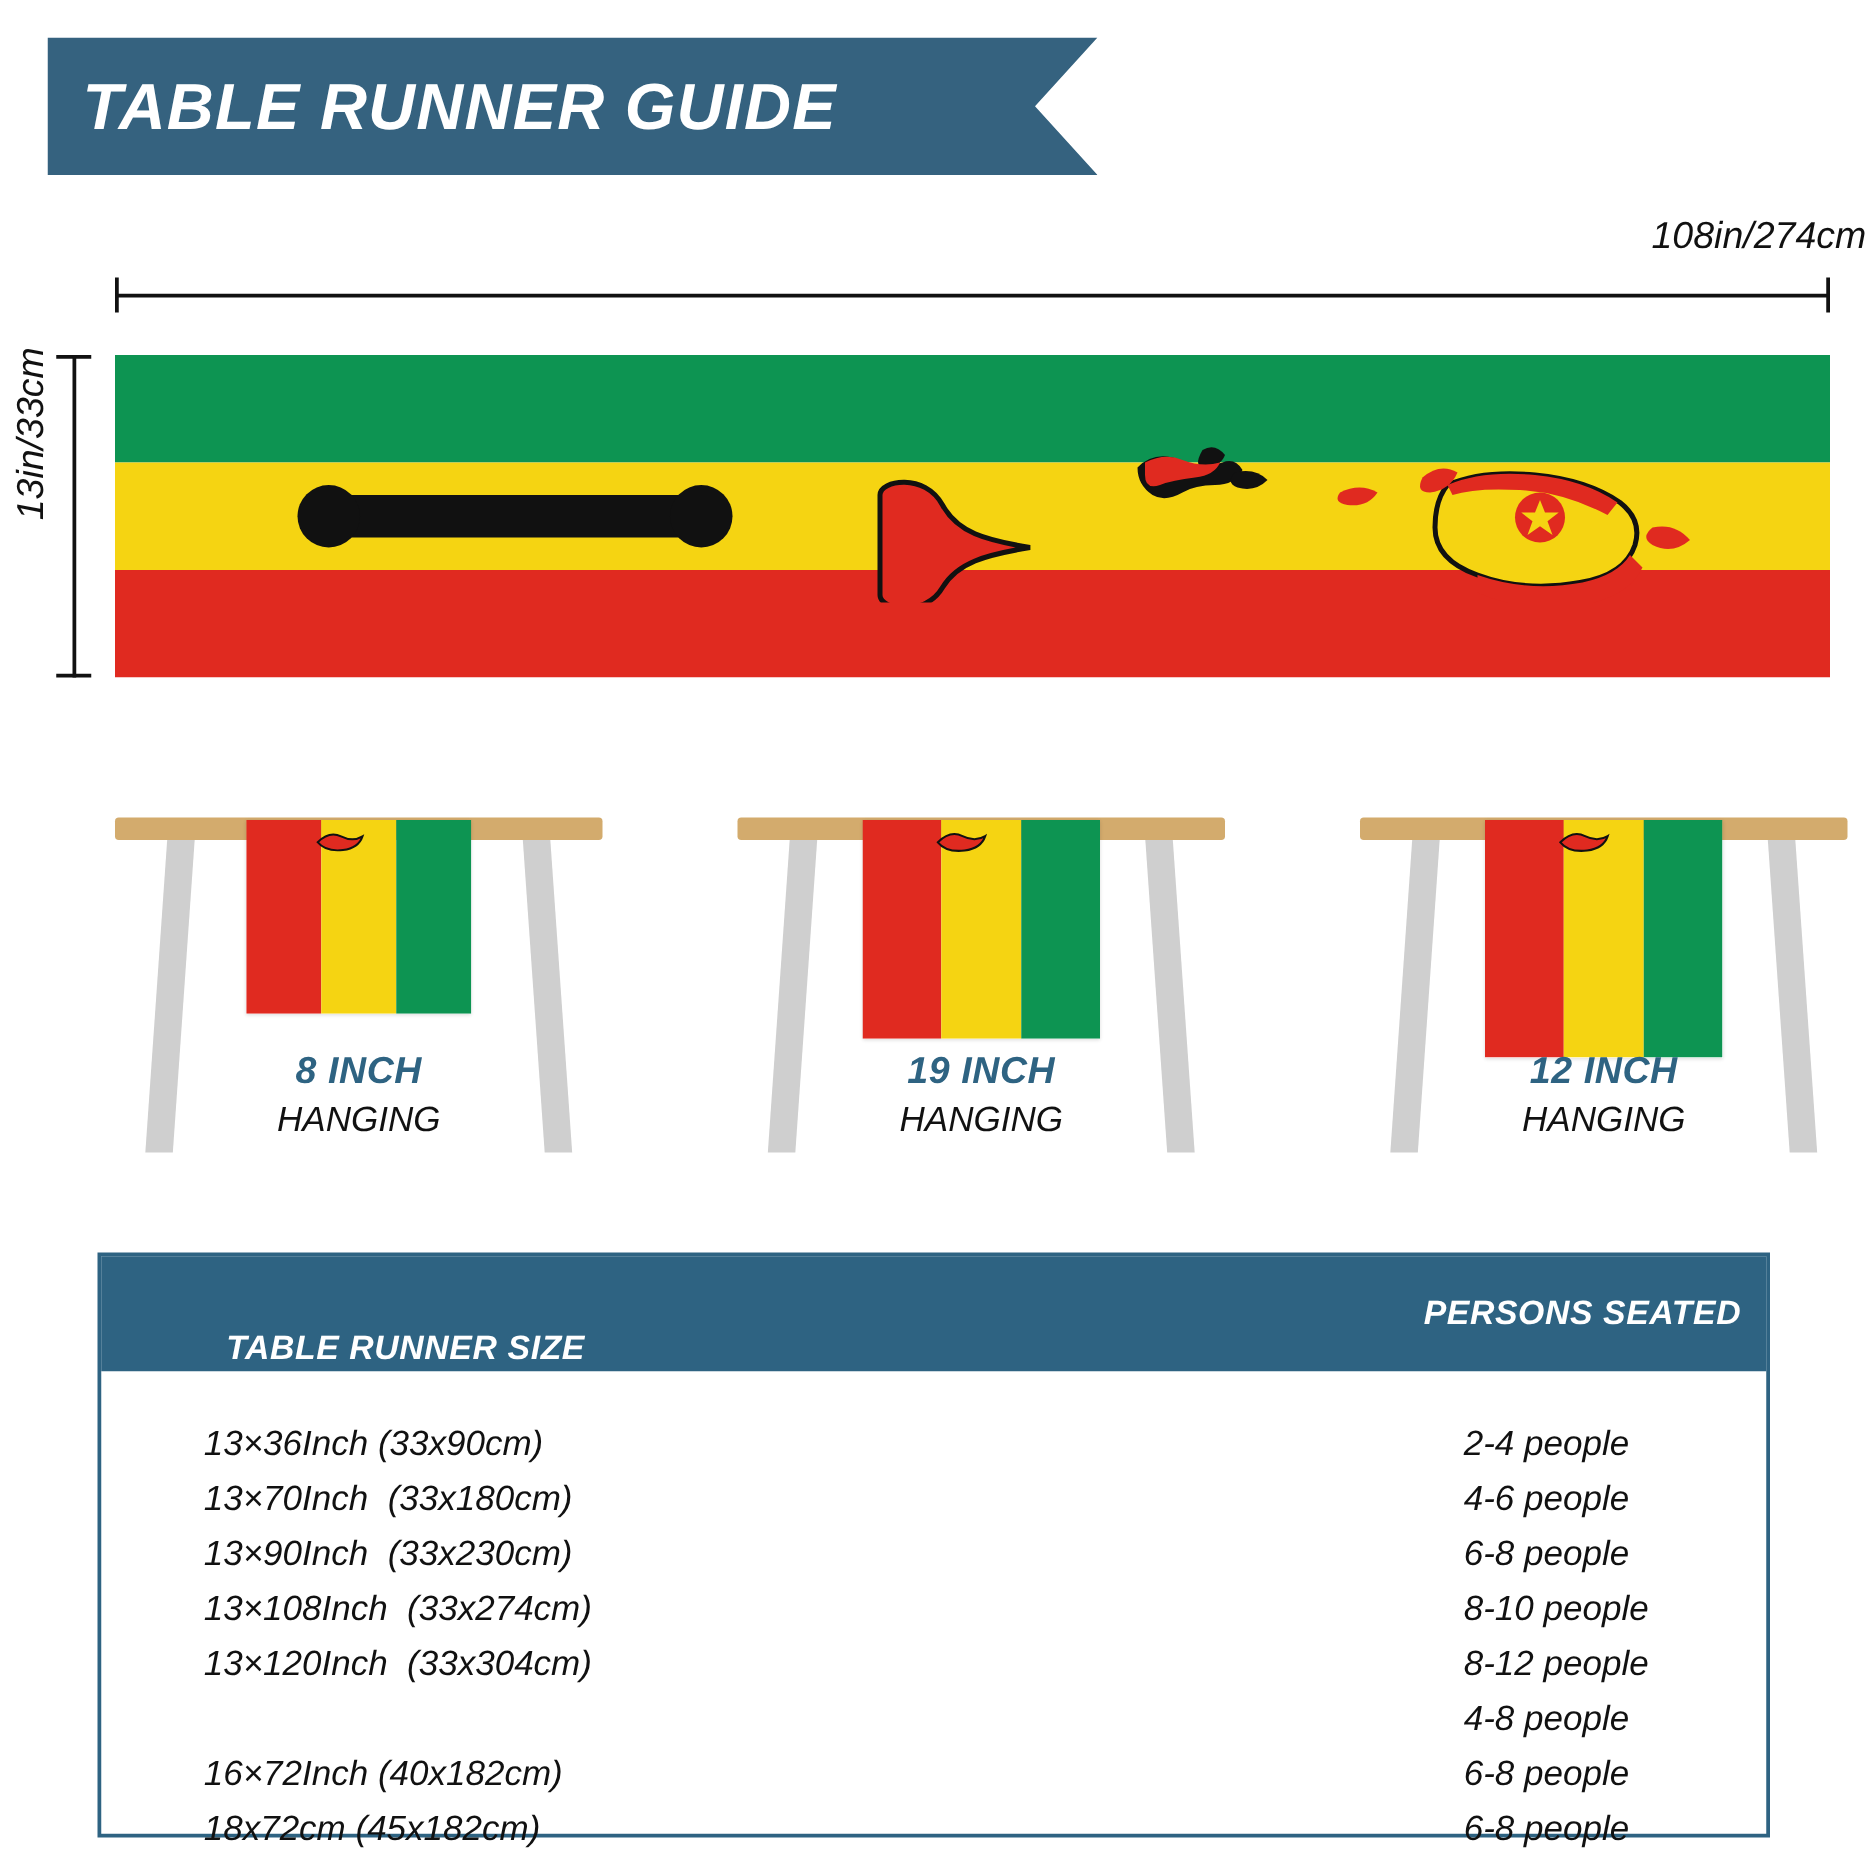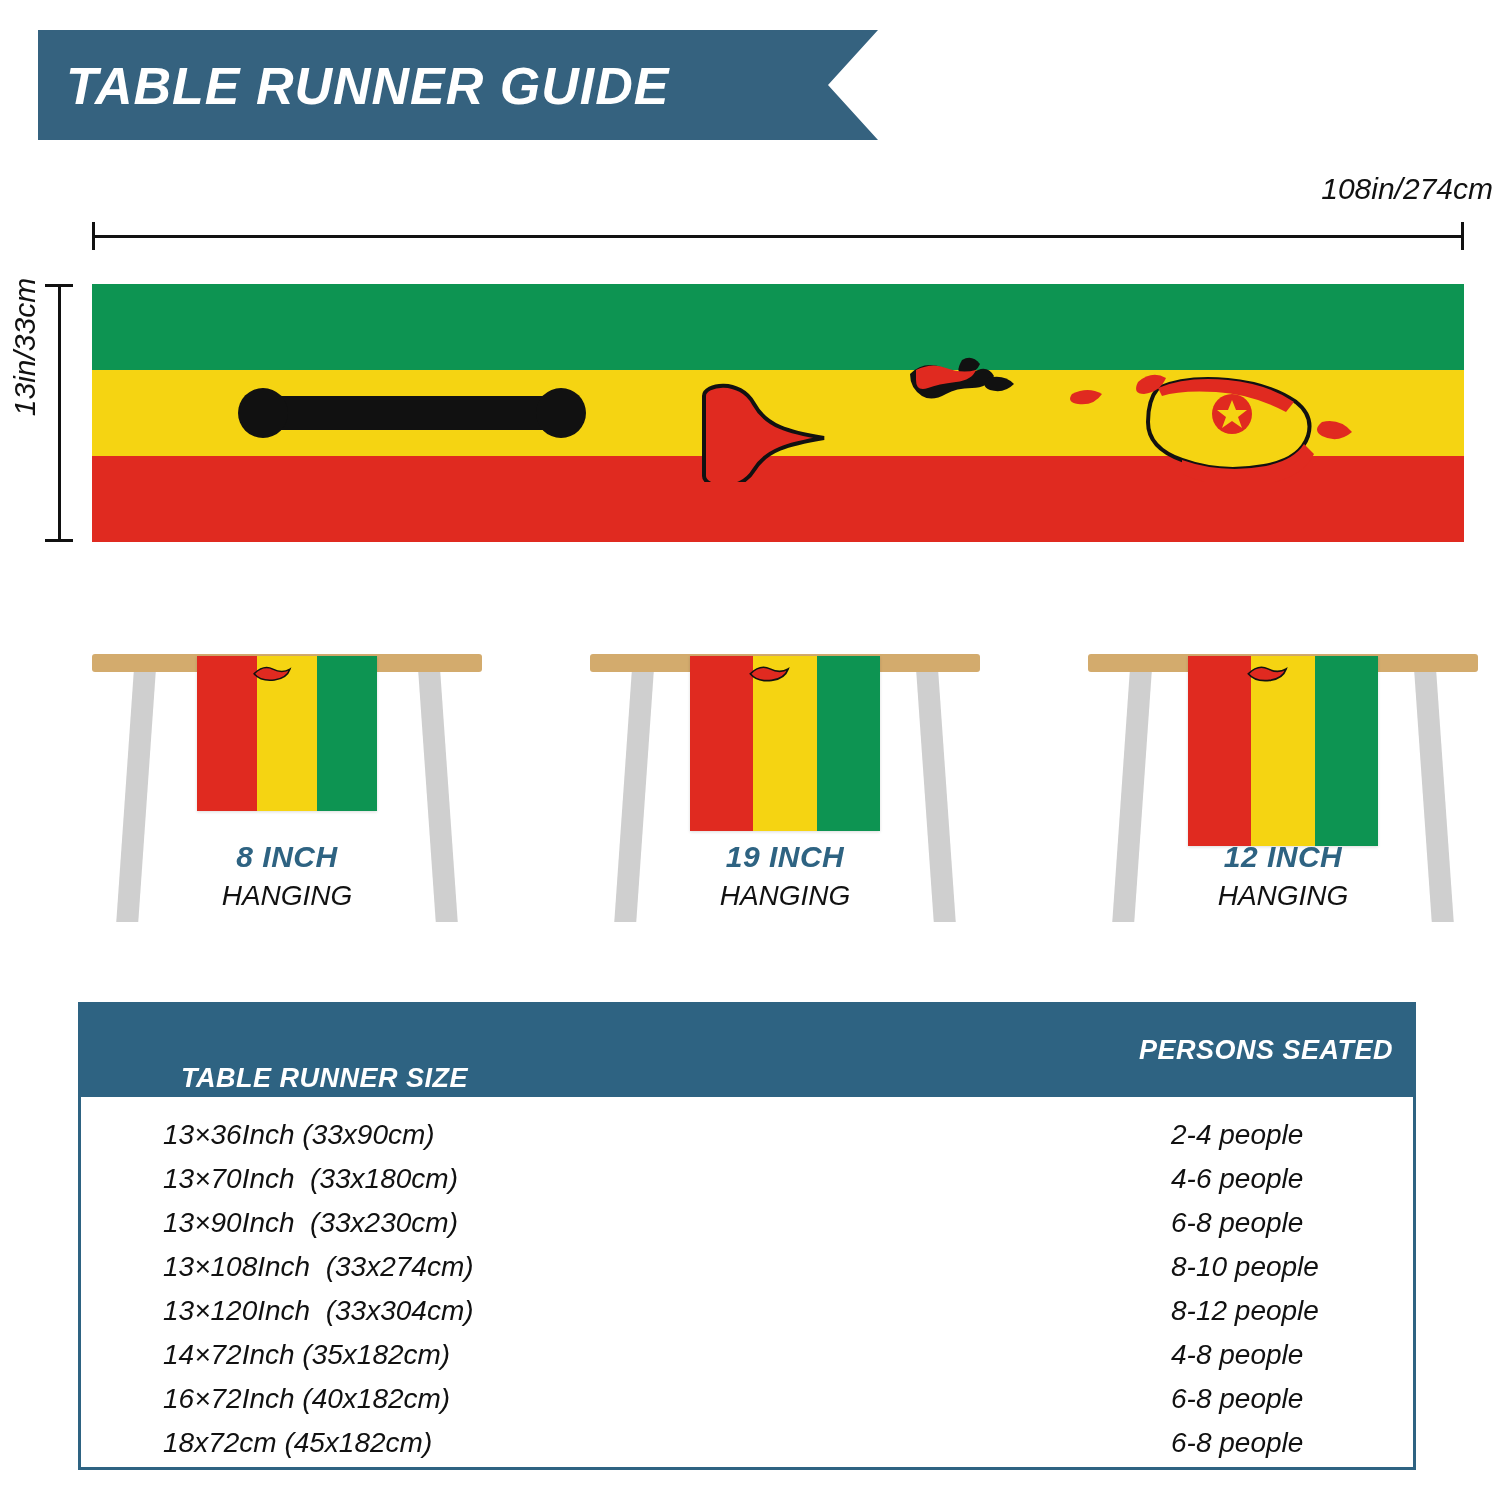--- a/index.html
+++ b/index.html
@@ -278,21 +278,21 @@
     top: 30px;
     font-size: 27px;
     font-weight: bold;
     letter-spacing: 0.5px;
   }
   .tbody {
     position: absolute;
     left: 0;
     top: 92px;
     width: 100%;
-    padding-top: 16px;
+    padding-top: 36px;
     box-sizing: border-box;
   }
   .trow {
     position: relative;
     height: 44px;
     line-height: 44px;
   }
   .trow .c-size {
     position: absolute;
     left: 82px;
@@ -444,21 +444,20 @@
       </div>
       <div class="trow">
         <div class="c-size">13×108Inch  (33x274cm)</div>
         <div class="c-people">8-10 people</div>
       </div>
       <div class="trow">
         <div class="c-size">13×120Inch  (33x304cm)</div>
         <div class="c-people">8-12 people</div>
       </div>
       <div class="trow">
-        <div class="c-size">14×72Inch (35x182cm)</div>
         <div class="c-people">4-8 people</div>
       </div>
       <div class="trow">
         <div class="c-size">16×72Inch (40x182cm)</div>
         <div class="c-people">6-8 people</div>
       </div>
       <div class="trow">
         <div class="c-size">18x72cm (45x182cm)</div>
         <div class="c-people">6-8 people</div>
       </div>

